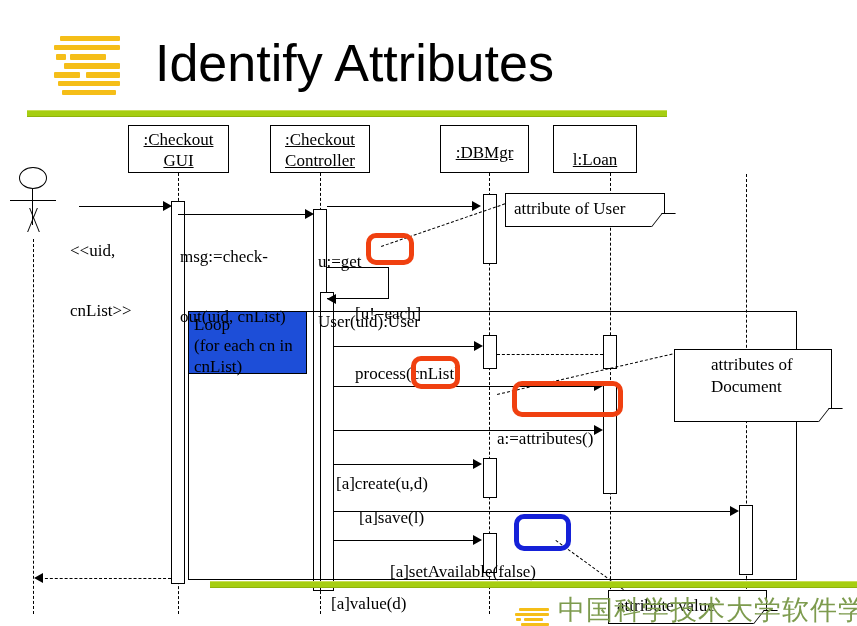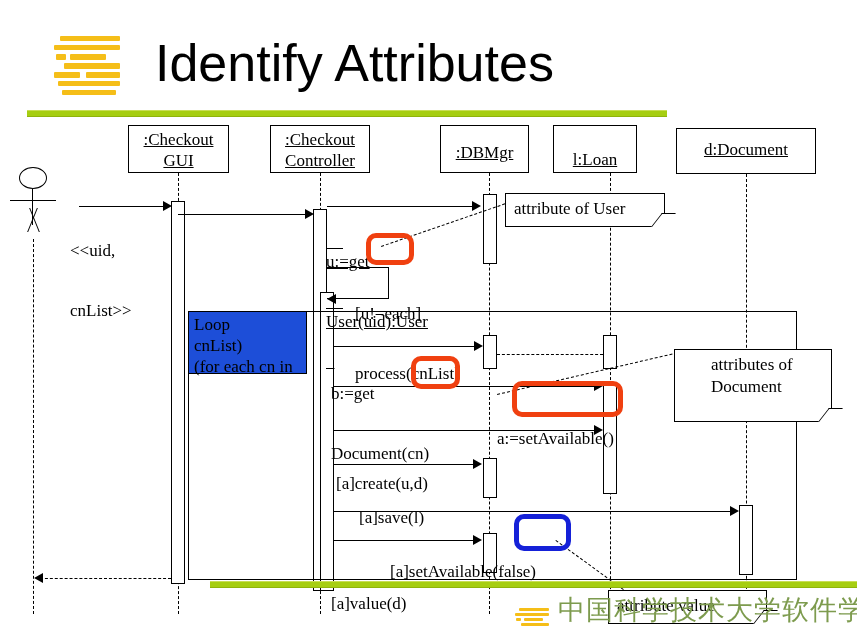--- a/index.html
+++ b/index.html
@@ -107,23 +107,20 @@
   </div>
   <div class="lifebox" style="left:270px;top:101px;width:100px;height:48px;">
     <u>:Checkout</u><br>
     <u>Controller</u>
   </div>
   <div class="lifebox" style="left:440px;top:101px;width:89px;height:48px;line-height:44px;padding-top:5px;">
     <u>:DBMgr</u>
   </div>
   <div class="lifebox" style="left:553px;top:101px;width:84px;height:48px;line-height:44px;padding-top:12px;">
     <u>l:Loan</u>
-  </div>
-  <div class="lifebox" style="left:676px;top:104px;width:140px;height:46px;line-height:42px;padding-top:0;">
-    <u>d:Document</u>
   </div>
 
   <div class="lifeline" style="left:178px;top:149px;height:441px;"></div>
   <div class="lifeline" style="left:320px;top:149px;height:441px;"></div>
   <div class="lifeline" style="left:489px;top:149px;height:441px;"></div>
   <div class="lifeline" style="left:610px;top:149px;height:441px;"></div>
   <div class="lifeline" style="left:746px;top:150px;height:440px;"></div>
   <div class="lifeline" style="left:33px;top:215px;height:375px;"></div>
 
   <div class="actor" style="left:10px;top:143px;width:46px;height:68px;">
@@ -142,61 +139,61 @@
   <div class="act" style="left:483px;top:434px;width:14px;height:40px;"></div>
   <div class="act" style="left:483px;top:509px;width:14px;height:40px;"></div>
   <div class="act" style="left:603px;top:360px;width:14px;height:110px;"></div>
   <div class="act" style="left:739px;top:481px;width:14px;height:70px;"></div>
   <div class="act" style="left:739px;top:310px;width:14px;height:0px;border:none;"></div>
   <div class="act" style="left:603px;top:311px;width:14px;height:34px;"></div>
 
   <div class="frag" style="left:188px;top:287px;width:609px;height:269px;"></div>
   <div class="fragtag" style="left:189px;top:288px;width:118px;height:62px;">
     <div>Loop</div>
+    <div>(for each cn in</div>
     <div>cnList)</div>
-    <div>(for each cn in</div>
   </div>
 
   <div class="msg" style="left:79px;top:182px;width:88px;"></div>
   <div class="arrowR" style="left:163px;top:177px;"></div>
   <div class="lbl" style="left:70px;top:177px;">
     <div>&lt;&lt;uid,</div>
     <div>cnList&gt;&gt;</div>
   </div>
 
   <div class="msg" style="left:178px;top:190px;width:133px;"></div>
   <div class="arrowR" style="left:305px;top:185px;"></div>
+  <div class="lbl" style="left:180px;top:183px;">
+    <div>msg:=check-</div>
+    <div>out(uid, cnList)</div>
+  </div>
 
   <div class="msg" style="left:327px;top:182px;width:150px;"></div>
   <div class="arrowR" style="left:472px;top:177px;"></div>
-  <div class="lbl" style="left:326px;top:188px;text-decoration:underline;">
+  <div class="lbl" style="left:318px;top:188px;">
     <div>u:=get</div>
     <div>User(uid):User</div>
   </div>
 
   <div class="selfcall" style="left:327px;top:243px;width:62px;height:32px;"></div>
   <div class="arrowL" style="left:327px;top:270px;"></div>
   <div class="lbl" style="left:355px;top:240px;">
     <div>[u!=each]</div>
     <div>process(cnList)</div>
   </div>
 
   <div class="msg" style="left:334px;top:322px;width:145px;"></div>
   <div class="arrowR" style="left:474px;top:317px;"></div>
-  <div class="lbl" style="left:331px;top:320px;">
-    <div>b:=get</div>
-    <div>Document(cn)</div>
-  </div>
 
   <div class="msg dash" style="left:497px;top:330px;width:106px;"></div>
 
   <div class="msg" style="left:334px;top:362px;width:263px;"></div>
   <div class="arrowR" style="left:594px;top:357px;"></div>
   <div class="lbl" style="left:497px;top:365px;">
-    <div>a:=setAvailable()</div>
+    <div>a:=attributes()</div>
   </div>
 
   <div class="msg" style="left:334px;top:406px;width:263px;"></div>
   <div class="arrowR" style="left:594px;top:401px;"></div>
   <div class="lbl" style="left:336px;top:410px;">
     <div>[a]create(u,d)</div>
   </div>
 
   <div class="msg" style="left:334px;top:440px;width:143px;"></div>
   <div class="arrowR" style="left:473px;top:435px;"></div>

